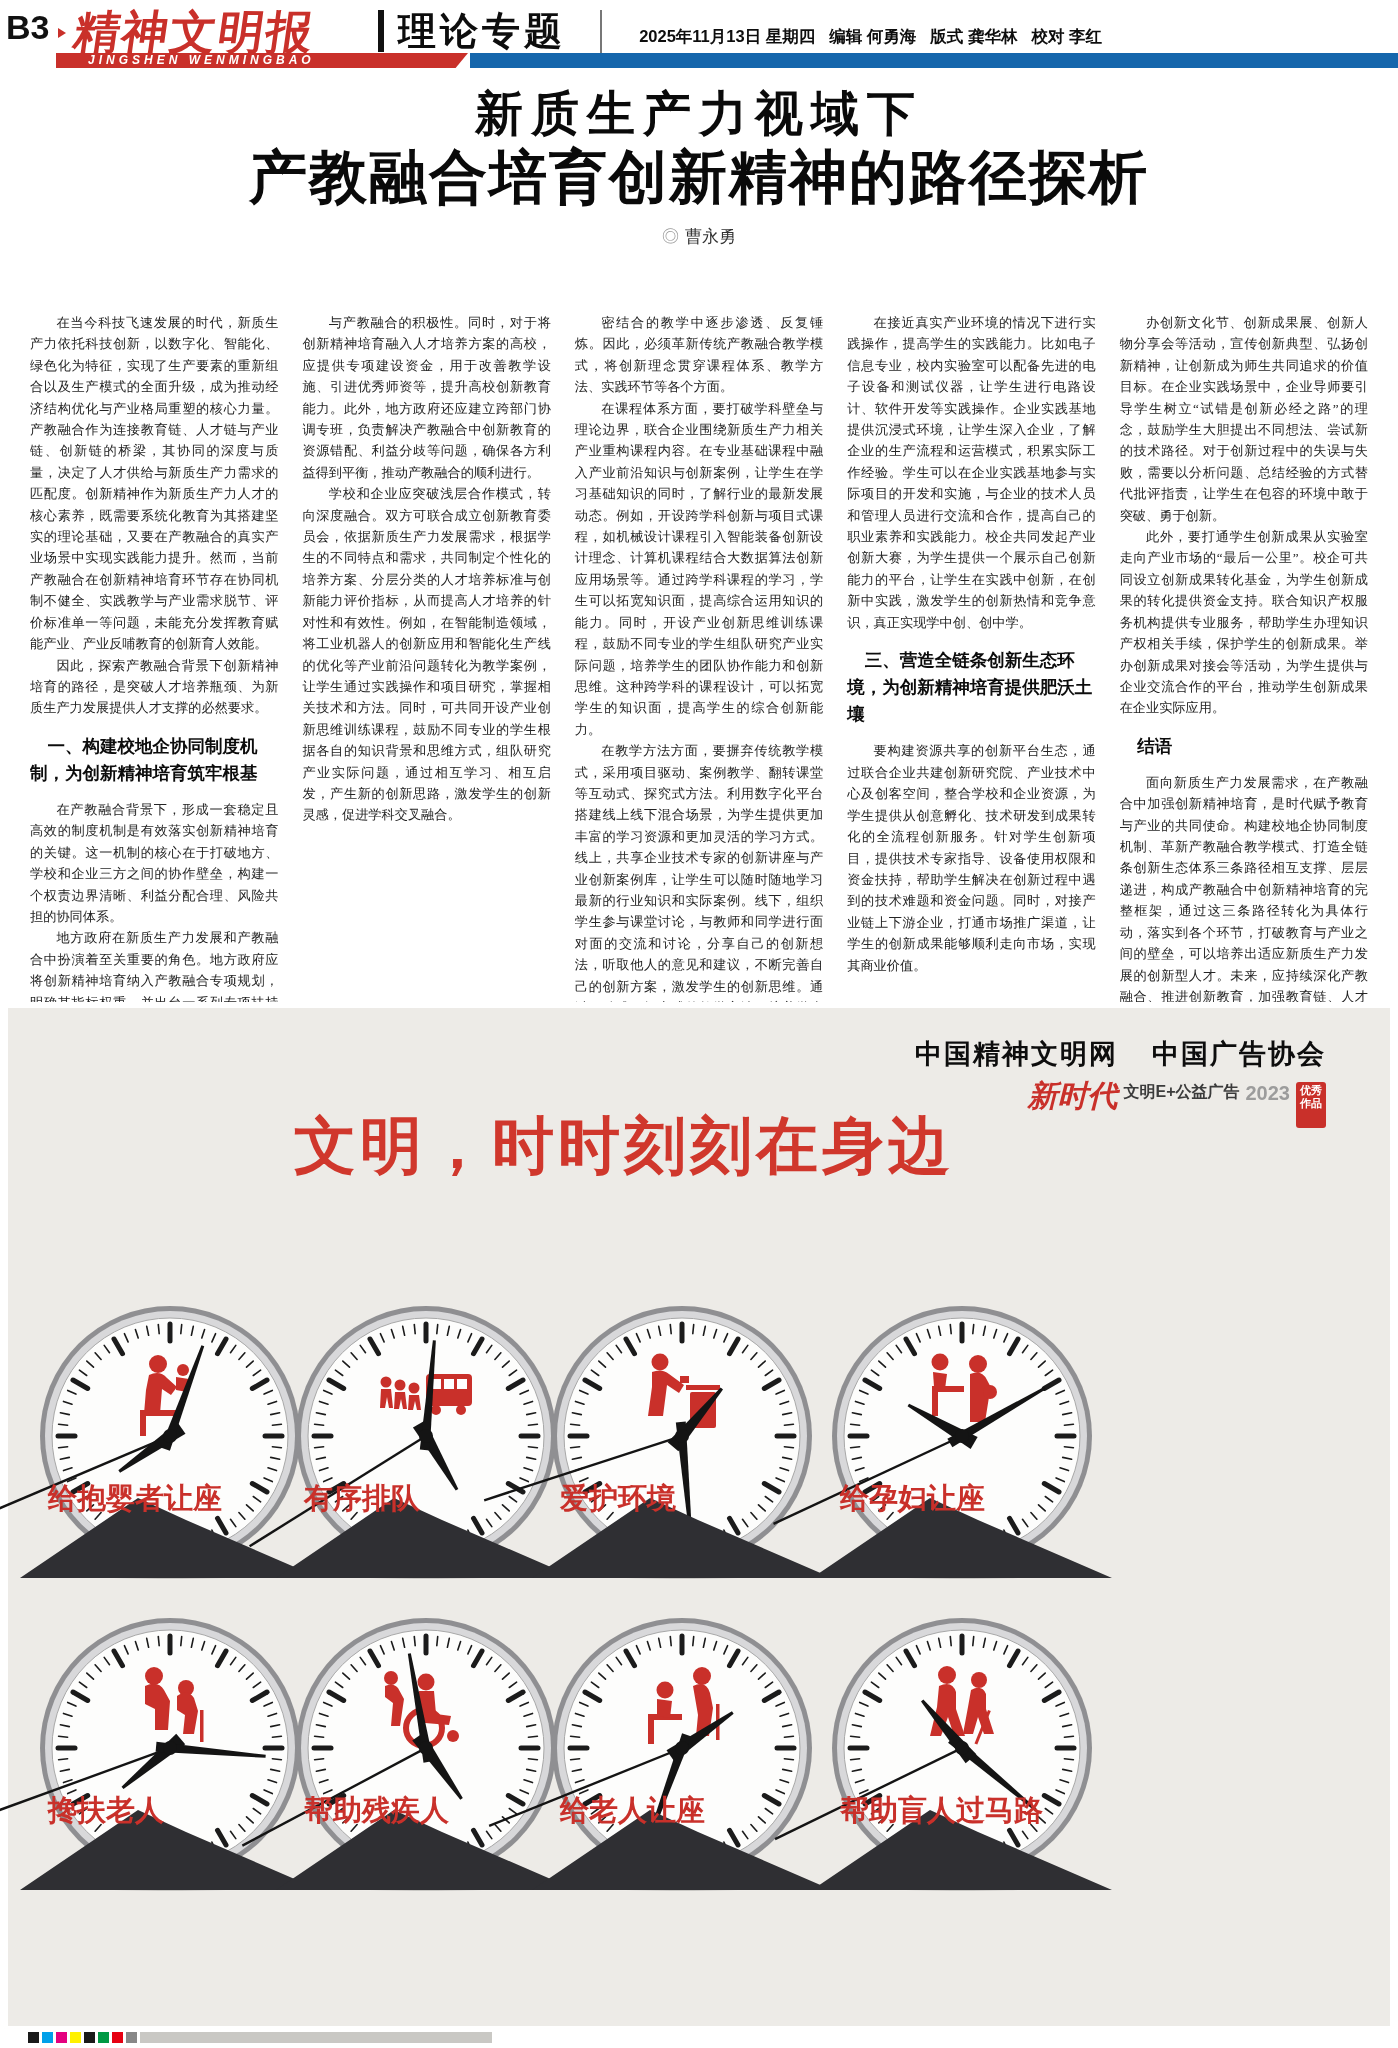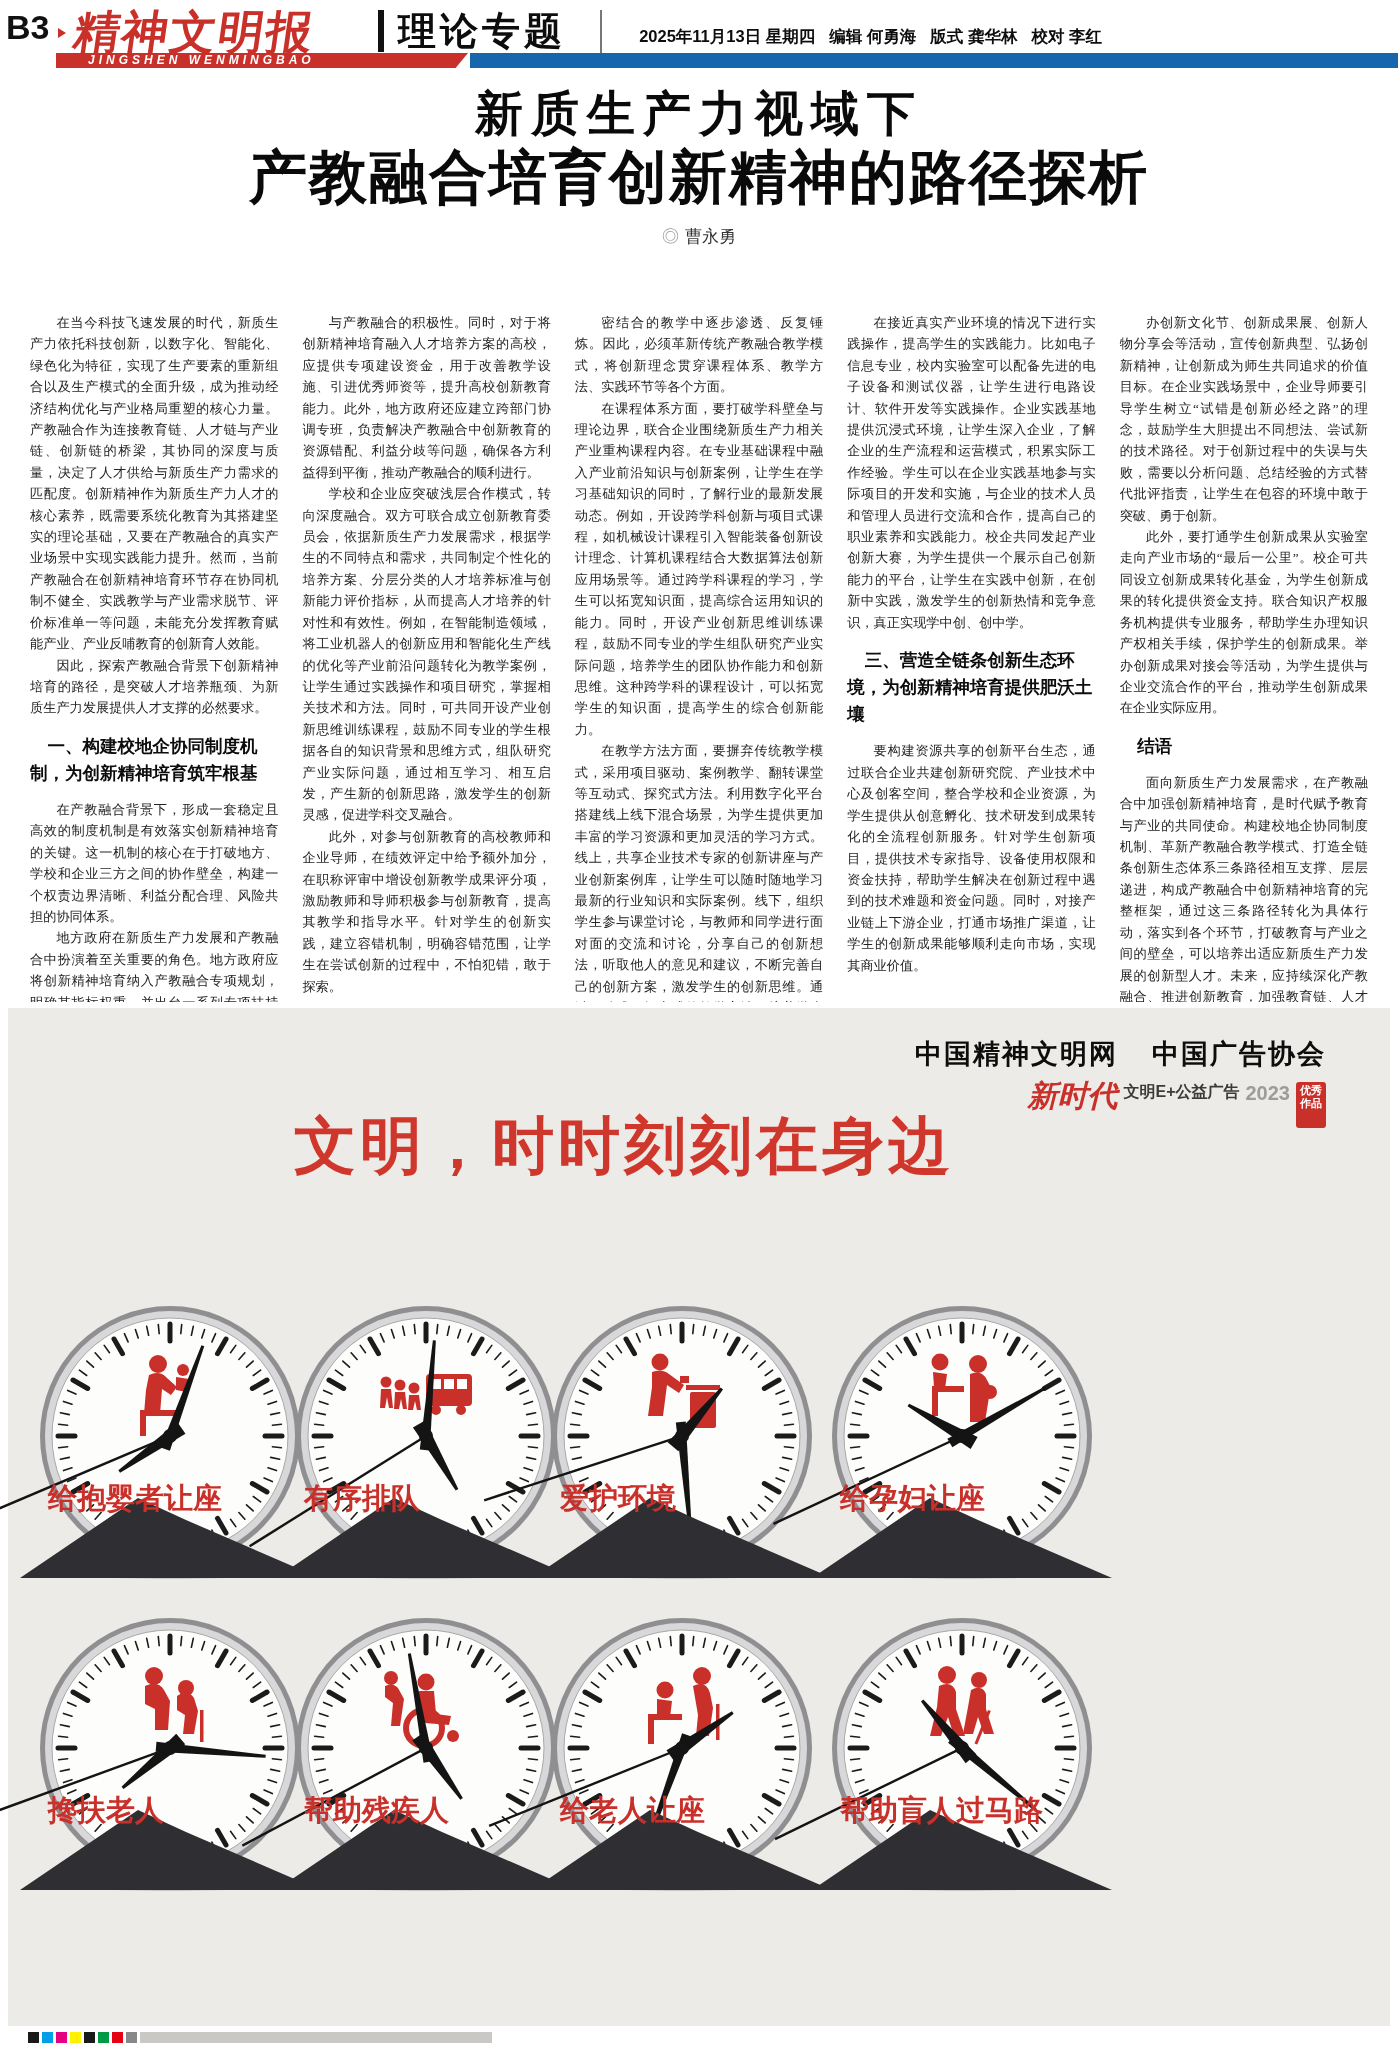--- a/index.html
+++ b/index.html
@@ -76,21 +76,20 @@
         <div class="col">
           <p>在当今科技飞速发展的时代，新质生产力依托科技创新，以数字化、智能化、绿色化为特征，实现了生产要素的重新组合以及生产模式的全面升级，成为推动经济结构优化与产业格局重塑的核心力量。产教融合作为连接教育链、人才链与产业链、创新链的桥梁，其协同的深度与质量，决定了人才供给与新质生产力需求的匹配度。创新精神作为新质生产力人才的核心素养，既需要系统化教育为其搭建坚实的理论基础，又要在产教融合的真实产业场景中实现实践能力提升。然而，当前产教融合在创新精神培育环节存在协同机制不健全、实践教学与产业需求脱节、评价标准单一等问题，未能充分发挥教育赋能产业、产业反哺教育的创新育人效能。</p>
           <p>因此，探索产教融合背景下创新精神培育的路径，是突破人才培养瓶颈、为新质生产力发展提供人才支撑的必然要求。</p>
           <h3>一、构建校地企协同制度机制，为创新精神培育筑牢根基</h3>
           <p>在产教融合背景下，形成一套稳定且高效的制度机制是有效落实创新精神培育的关键。这一机制的核心在于打破地方、学校和企业三方之间的协作壁垒，构建一个权责边界清晰、利益分配合理、风险共担的协同体系。</p>
           <p>地方政府在新质生产力发展和产教融合中扮演着至关重要的角色。地方政府应将创新精神培育纳入产教融合专项规划，明确其指标权重，并出台一系列专项扶持政策。对于深度参与创新课程开发、实践平台建设的企业，给予阶段性的税收减免和项目审批倾斜，通过降低企业参与成本，增强企业参</p>
         </div>
         <div class="col">
           <p>与产教融合的积极性。同时，对于将创新精神培育融入人才培养方案的高校，应提供专项建设资金，用于改善教学设施、引进优秀师资等，提升高校创新教育能力。此外，地方政府还应建立跨部门协调专班，负责解决产教融合中创新教育的资源错配、利益分歧等问题，确保各方利益得到平衡，推动产教融合的顺利进行。</p>
           <p>学校和企业应突破浅层合作模式，转向深度融合。双方可联合成立创新教育委员会，依据新质生产力发展需求，根据学生的不同特点和需求，共同制定个性化的培养方案、分层分类的人才培养标准与创新能力评价指标，从而提高人才培养的针对性和有效性。例如，在智能制造领域，将工业机器人的创新应用和智能化生产线的优化等产业前沿问题转化为教学案例，让学生通过实践操作和项目研究，掌握相关技术和方法。同时，可共同开设产业创新思维训练课程，鼓励不同专业的学生根据各自的知识背景和思维方式，组队研究产业实际问题，通过相互学习、相互启发，产生新的创新思路，激发学生的创新灵感，促进学科交叉融合。</p>
-          <p>此外，对参与创新教育的高校教师和企业导师，在绩效评定中给予额外加分，在职称评审中增设创新教学成果评分项，激励教师和导师积极参与创新教育，提高其教学和指导水平。针对学生的创新实践，建立容错机制，明确容错范围，让学生在尝试创新的过程中，不怕犯错，敢于探索。</p>
         </div>
         <div class="col">
           <p>密结合的教学中逐步渗透、反复锤炼。因此，必须革新传统产教融合教学模式，将创新理念贯穿课程体系、教学方法、实践环节等各个方面。</p>
           <p>在课程体系方面，要打破学科壁垒与理论边界，联合企业围绕新质生产力相关产业重构课程内容。在专业基础课程中融入产业前沿知识与创新案例，让学生在学习基础知识的同时，了解行业的最新发展动态。例如，开设跨学科创新与项目式课程，如机械设计课程引入智能装备创新设计理念、计算机课程结合大数据算法创新应用场景等。通过跨学科课程的学习，学生可以拓宽知识面，提高综合运用知识的能力。同时，开设产业创新思维训练课程，鼓励不同专业的学生组队研究产业实际问题，培养学生的团队协作能力和创新思维。这种跨学科的课程设计，可以拓宽学生的知识面，提高学生的综合创新能力。</p>
           <p>在教学方法方面，要摒弃传统教学模式，采用项目驱动、案例教学、翻转课堂等互动式、探究式方法。利用数字化平台搭建线上线下混合场景，为学生提供更加丰富的学习资源和更加灵活的学习方式。线上，共享企业技术专家的创新讲座与产业创新案例库，让学生可以随时随地学习最新的行业知识和实际案例。线下，组织学生参与课堂讨论，与教师和同学进行面对面的交流和讨论，分享自己的创新想法，听取他人的意见和建议，不断完善自己的创新方案，激发学生的创新思维。通过互动式、探究式的教学方法，培养学生的自主学习能力和创新实践能力。</p>
         </div>
         <div class="col">
           <p>在接近真实产业环境的情况下进行实践操作，提高学生的实践能力。比如电子信息专业，校内实验室可以配备先进的电子设备和测试仪器，让学生进行电路设计、软件开发等实践操作。企业实践基地提供沉浸式环境，让学生深入企业，了解企业的生产流程和运营模式，积累实际工作经验。学生可以在企业实践基地参与实际项目的开发和实施，与企业的技术人员和管理人员进行交流和合作，提高自己的职业素养和实践能力。校企共同发起产业创新大赛，为学生提供一个展示自己创新能力的平台，让学生在实践中创新，在创新中实践，激发学生的创新热情和竞争意识，真正实现学中创、创中学。</p>
           <h3>三、营造全链条创新生态环境，为创新精神培育提供肥沃土壤</h3>
           <p>要构建资源共享的创新平台生态，通过联合企业共建创新研究院、产业技术中心及创客空间，整合学校和企业资源，为学生提供从创意孵化、技术研发到成果转化的全流程创新服务。针对学生创新项目，提供技术专家指导、设备使用权限和资金扶持，帮助学生解决在创新过程中遇到的技术难题和资金问题。同时，对接产业链上下游企业，打通市场推广渠道，让学生的创新成果能够顺利走向市场，实现其商业价值。</p>

